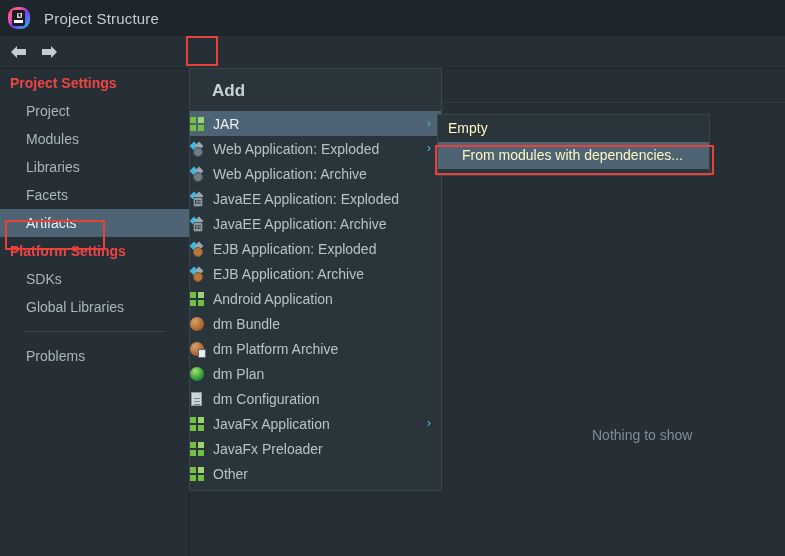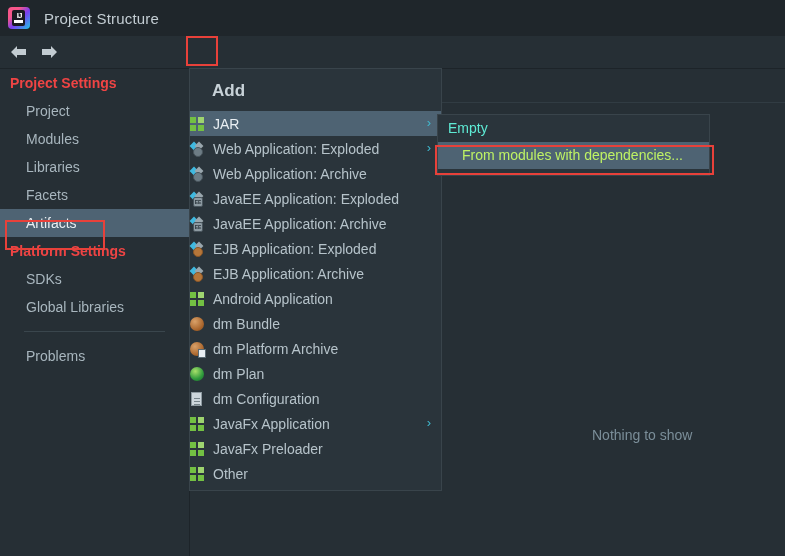--- a/index.html
+++ b/index.html
@@ -19,21 +19,21 @@
   .titlebar {
     position: absolute; left: 0; top: 0;
     width: 785px; height: 36px;
     background: #1f262b;
     display: flex; align-items: center;
   }
   .app-logo {
     position: relative;
     width: 22px; height: 22px;
     margin-left: 8px;
-    border-radius: 4px;
+    border-radius: 9px;
     background: linear-gradient(135deg,#f6568a 0%,#f6568a 28%,#7b3ff2 55%,#1fc7e8 100%);
     flex: 0 0 auto;
   }
   .app-logo::after {
     content: "";
     position: absolute; left: 4px; top: 3px;
     width: 13px; height: 16px;
     background: #1a1a22;
     border-radius: 2px;
   }
@@ -205,27 +205,27 @@
     left: 437px; top: 114px;
     width: 273px; height: 62px;
     background: #2a343b;
     border: 1px solid #39444b;
     box-sizing: border-box;
     z-index: 30;
   }
   .sub-item {
     height: 27px; line-height: 27px;
     padding-left: 10px;
-    color: #5eead4;
+    color: #fef9c3;
     font-size: 14px;
     white-space: nowrap;
   }
   .sub-item.highlight {
     background: #4e6373;
-    color: #bef264;
+    color: #fef9c3;
     padding-left: 24px;
   }
   .sub-box-annot {
     position: absolute;
     left: 435px; top: 145px;
     width: 279px; height: 30px;
     border: 2px solid #e8413a;
     box-sizing: border-box;
     pointer-events: none;
     z-index: 35;

